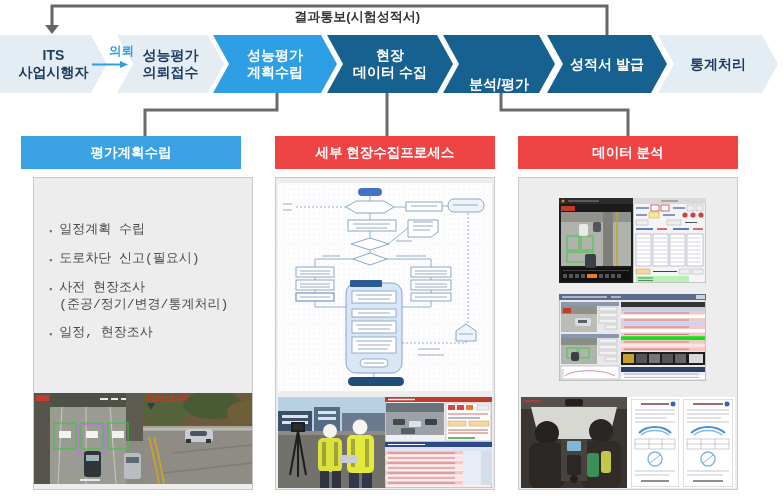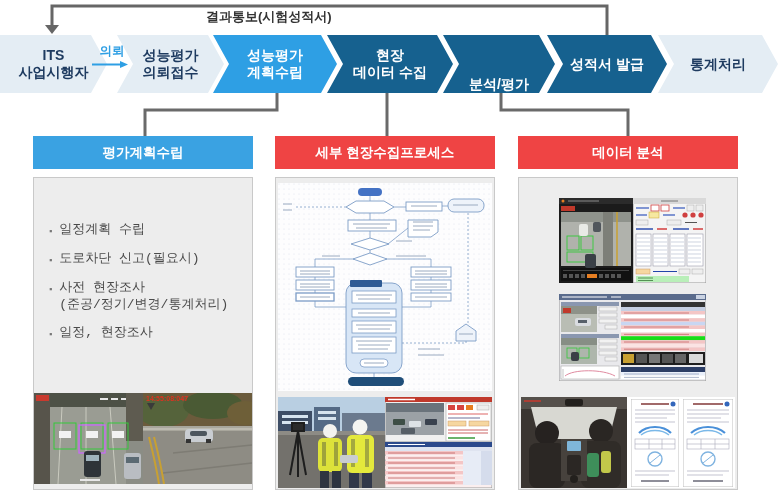--- a/index.html
+++ b/index.html
@@ -1,34 +1,34 @@
 <!DOCTYPE html>
 <html><head>
 <meta charset="utf-8">
 <style>
   html,body{margin:0;padding:0;background:#fff;}
   .stage{position:relative;width:784px;height:496px;background:#fff;overflow:hidden;
          font-family:"Liberation Sans",sans-serif;}
   svg{display:block;}
   
   .conn-layer{position:absolute;left:0;top:0;z-index:0;}
-  .feedback-label{position:absolute;left:206px;top:8px;width:200px;text-align:left;
+  .feedback-label{position:absolute;left:220px;top:8px;width:200px;text-align:right;
                   font-size:13px;font-weight:bold;color:#333;z-index:2;}
   .chev{position:absolute;top:35px;height:58px;display:flex;flex-direction:column;
         justify-content:center;align-items:center;text-align:center;
         font-size:14px;font-weight:bold;line-height:1.2;z-index:1;
         padding-left:14px;padding-right:14px;box-sizing:border-box;}
   .chev span{display:block;}
   .chev.light{background:#E4EDF4;color:#1E3B60;}
   .chev.bright{background:#2E9FE4;color:#fff;}
   .chev.dark{background:#16618F;color:#fff;}
   .chev.first{clip-path:polygon(0 0,calc(100% - 16px) 0,100% 50%,calc(100% - 16px) 100%,0 100%);}
   .chev.mid{clip-path:polygon(0 0,calc(100% - 16px) 0,100% 50%,calc(100% - 16px) 100%,0 100%,16px 50%);}
   .request{position:absolute;left:90px;top:43px;width:44px;text-align:center;z-index:3;}
-  .request .txt{font-size:12.5px;font-weight:bold;color:#2E9FE4;display:block;}
+  .request .txt{font-size:12.5px;font-weight:bold;color:#2E9FE4;display:block;text-align:right;}
   
   .sec-head{position:absolute;top:136px;height:33px;width:220px;display:flex;
             align-items:center;justify-content:center;color:#fff;font-size:13.5px;
             font-weight:bold;z-index:1;}
   .sec-head.bright{background:#3AA2E2;}
   .sec-head.dark{background:#ef4444;}
   
   .panel{position:absolute;top:177px;width:220px;height:313px;background:#EDEDED;
          border:1px solid #C9C9C9;box-sizing:border-box;}
   .p1{left:33px;} .p2{left:275px;} .p3{left:518px;}
@@ -91,21 +91,21 @@
   </div>
 
   <div class="request">
     <span class="txt">의뢰</span>
     <svg width="38" height="9">
       <line x1="2" y1="4.5" x2="30" y2="4.5" stroke="#2E9FE4" stroke-width="2"></line>
       <polygon points="30,1 38,4.5 30,8" fill="#2E9FE4"></polygon>
     </svg>
   </div>
 
-  <div class="sec-head bright" style="left:33px;">평가계획수립</div>
+  <div class="sec-head bright" style="left:21px;">평가계획수립</div>
   <div class="sec-head dark" style="left:275px;">세부 현장수집프로세스</div>
   <div class="sec-head dark" style="left:518px;">데이터 분석</div>
 
   <div class="panel p1">
     <div class="bullets">
       <div class="b-item">
         <span class="b-mark">▪</span>
         <span class="b-text">일정계획 수립</span>
       </div>
       <div class="b-item">

